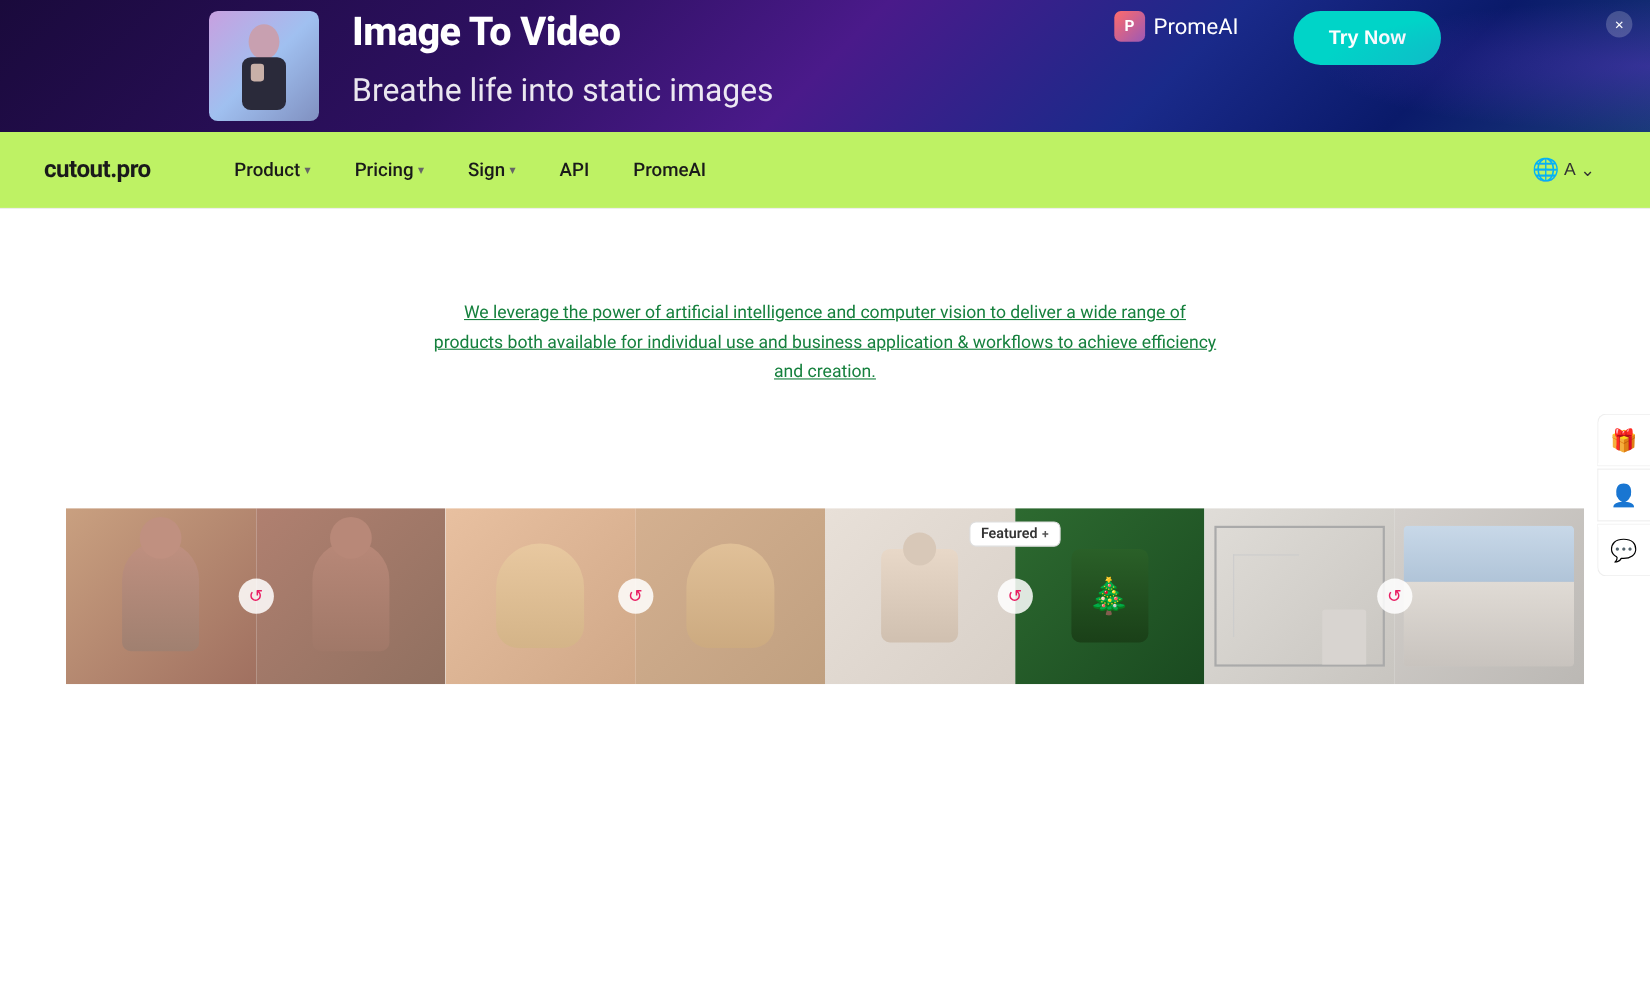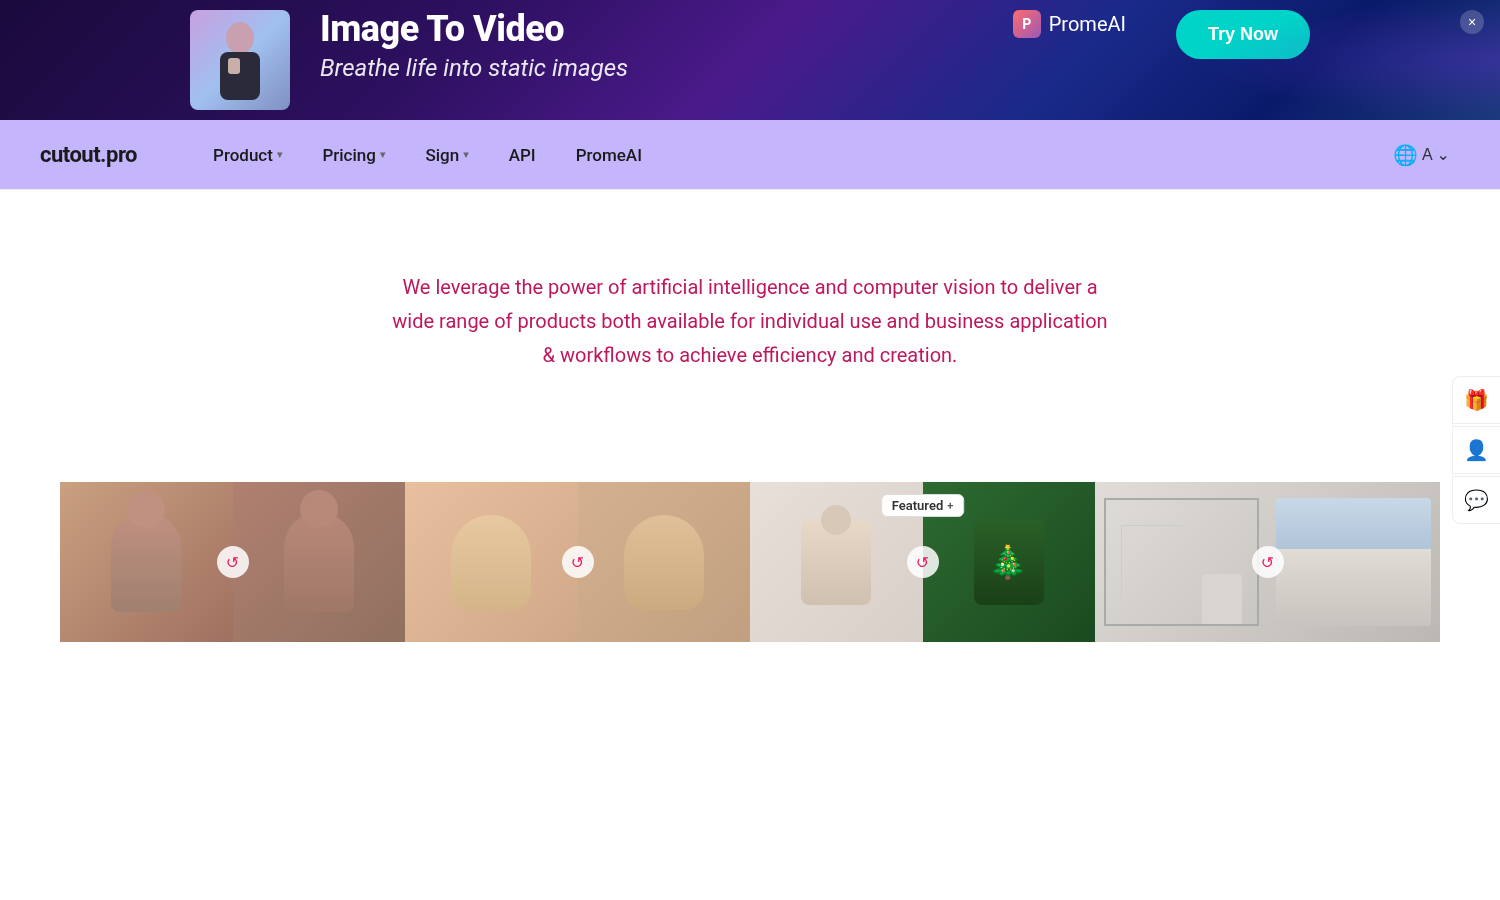--- a/index.html
+++ b/index.html
@@ -45,25 +45,24 @@
     .ad-image-placeholder svg { width: 60px; height: 80px; }
     .ad-text-block { flex: 1; }
     .ad-title {
       font-size: 36px;
       font-weight: 800;
       color: #fff;
       letter-spacing: -0.5px;
       line-height: 1.1;
     }
     .ad-subtitle {
-      font-size: 24px;
+      font-size: 29px;
       color: rgba(255,255,255,0.9);
       font-weight: 400;
-      margin-top: 4px;
-      font-style: italic;
+      margin-top: 16px;
     }
     .ad-brand {
       display: flex;
       align-items: center;
       gap: 8px;
       margin-left: 20px;
     }
     .ad-brand-logo {
       width: 28px; height: 28px;
       background: linear-gradient(135deg, #ff6b6b, #9b59b6);
@@ -94,21 +93,21 @@
       cursor: pointer;
       color: #fff;
       font-size: 14px;
       border: none;
     }
 
     
     #navbar {
       width: 100%;
       height: 70px;
-      background: #c4b5fd;
+      background: #bef264;
       border-bottom: 1px solid #eee;
       display: flex;
       align-items: center;
       padding: 0 40px;
       gap: 0;
     }
     .nav-logo {
       font-size: 22px;
       font-weight: 700;
       color: #1a1a1a;
@@ -163,25 +162,26 @@
     .hero-headline {
       font-size: 88px;
       font-weight: 900;
       line-height: 1.05;
       color: #1a1a1a;
       letter-spacing: -2px;
       margin-bottom: 30px;
     }
     .hero-headline .highlight { color: #e91e63; }
     .hero-subtext {
-      font-size: 20px;
-      color: #be185d;
+      font-size: 16px;
+      color: #15803d;
       max-width: 720px;
       margin: 0 auto 50px;
       line-height: 1.7;
+      text-decoration: underline;
     }
 
     
     #featured {
       padding: 0 60px 40px;
     }
     .featured-title {
       text-align: center;
       font-size: 30px;
       font-weight: 700;

